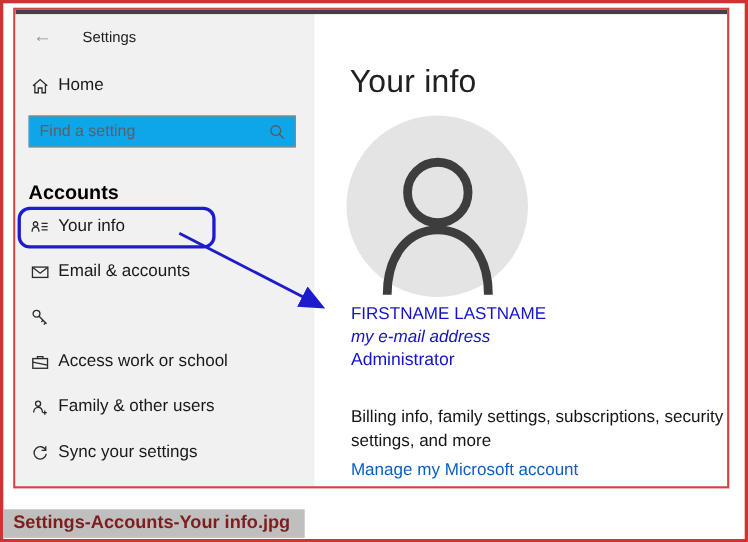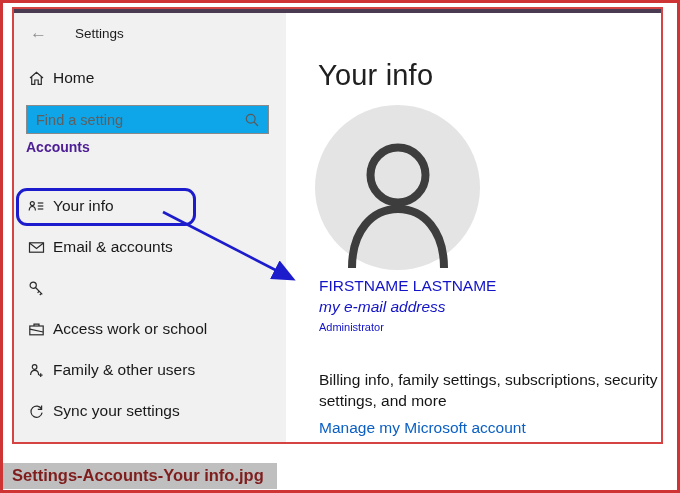--- a/index.html
+++ b/index.html
@@ -27,40 +27,40 @@
   .home-item .nav-label { position:absolute; left:39px; top:4px; font-size:15.5px; color:#191919; }
 
   .search-box { position:absolute; left:12px; top:92px; width:243px; height:29px;
                 border:1px solid #8a8a8a; background:#0ea5e9; }
   .search-box input { position:absolute; left:9px; top:2px; width:200px; height:23px;
                 border:none; background:transparent; outline:none;
                 font-family:"Liberation Sans",sans-serif; font-size:14.5px; color:#333; }
   .search-box input::placeholder { color:#5f5f5f; opacity:1; }
   .search-ico { position:absolute; right:8px; top:6px; }
 
-  .section-label { position:absolute; left:12px; top:126px; font-size:14px; font-weight:bold; color:#4c1d95; }
+  .section-label { position:absolute; left:12px; top:152px; font-size:18px; font-weight:bold; color:#000000; }
 
   .nav-item { position:absolute; left:0; width:100%; height:38px; cursor:pointer; }
   .nav-item .nav-ico { position:absolute; left:14px; top:10px; }
   .nav-item .nav-label { position:absolute; left:39px; top:9px; font-size:15.5px; color:#191919; }
   .ni-0 { top:175px; } .ni-1 { top:216px; } .ni-2 { top:257px; }
   .ni-3 { top:298px; } .ni-4 { top:339px; } .ni-5 { top:380px; }
 
   
   .main { position:relative; flex:1; background:#ffffff; height:100%; }
   .page-title { position:absolute; left:32px; top:46px; font-size:29px; font-weight:300;
                 color:#202020; letter-spacing:0.2px; }
   .avatar { position:absolute; left:29px; top:92px; width:165px; height:165px;
             border-radius:50%; background:#e4e4e4; }
   .avatar svg { position:absolute; left:0; top:0; }
 
   .user-block { position:absolute; left:33px; top:262px; color:#1313c8; }
   .user-name  { font-size:15.5px; font-weight:500; line-height:21px; }
   .user-email { font-size:15.5px; font-weight:500; line-height:21px;font-style:italic; }
-  .user-role  { font-size:11px; font-weight:500; line-height:21px; }
+  .user-role  { font-size:16px; font-weight:500; line-height:21px; }
 
   .billing-text { position:absolute; left:33px; top:356px; width:352px;
                   font-size:15.5px; line-height:21px; color:#151515; }
   .manage-link { position:absolute; left:33px; top:406px; font-size:15.5px;
                  color:#0b5fc4; cursor:pointer; }
 
   
   .anno-box { position:absolute; left:13px; top:185px; width:180px; height:38px;
               border:3px solid #1c1ccd; border-radius:11px; pointer-events:none; }
   .anno-arrow { position:absolute; left:0; top:0; width:680px; height:493px; pointer-events:none; }

